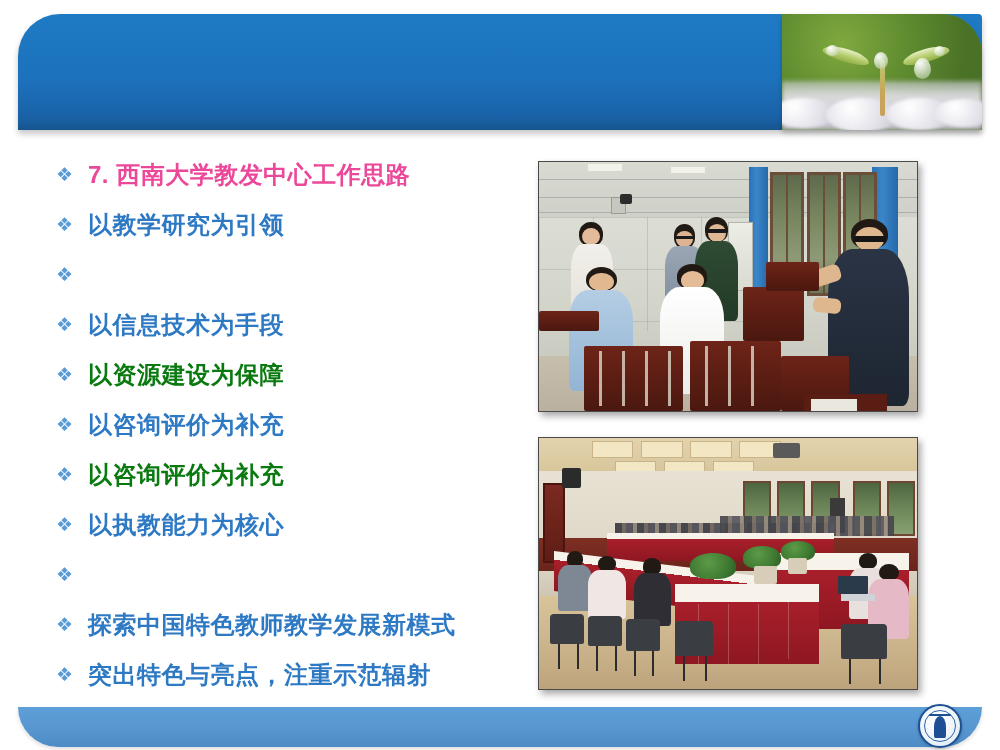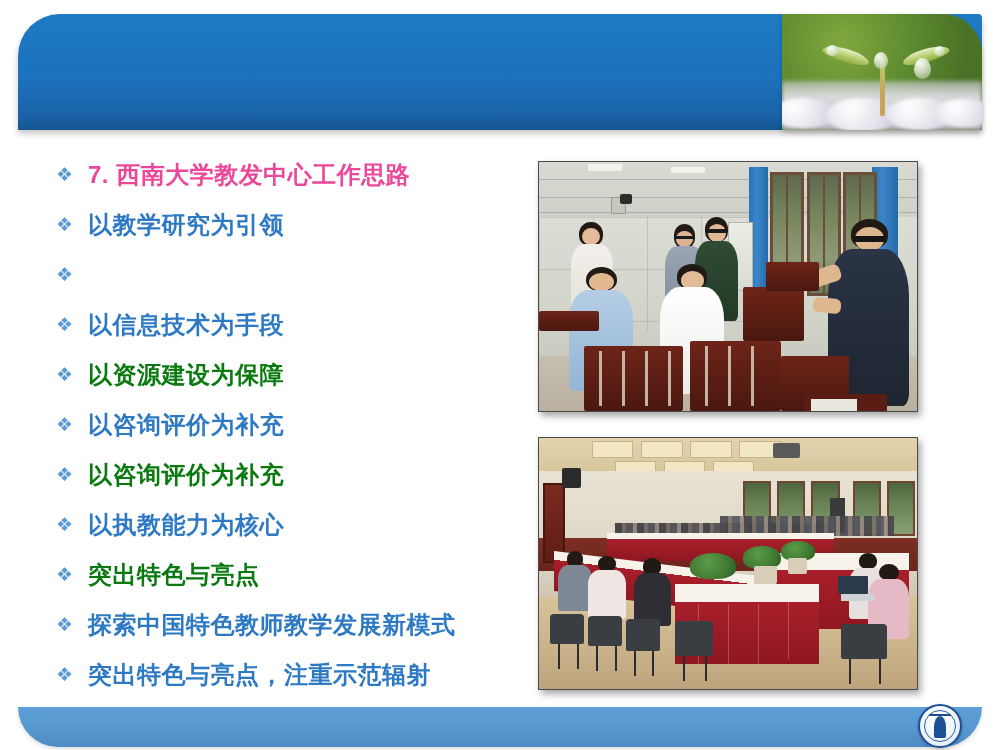--- a/index.html
+++ b/index.html
@@ -328,21 +328,20 @@
       <span class="bullet-text c-green">以咨询评价为补充</span>
     </div>
 
     <div class="bullet-row">
       <span class="bullet-mark">❖</span>
       <span class="bullet-text c-blue">以执教能力为核心</span>
     </div>
 
     <div class="bullet-row">
       <span class="bullet-mark">❖</span>
-      <span class="bullet-text c-green">突出特色与亮点</span>
     </div>
 
     <div class="bullet-row">
       <span class="bullet-mark">❖</span>
       <span class="bullet-text c-blue">探索中国特色教师教学发展新模式</span>
     </div>
 
     <div class="bullet-row">
       <span class="bullet-mark">❖</span>
       <span class="bullet-text c-blue">突出特色与亮点，注重示范辐射</span>

